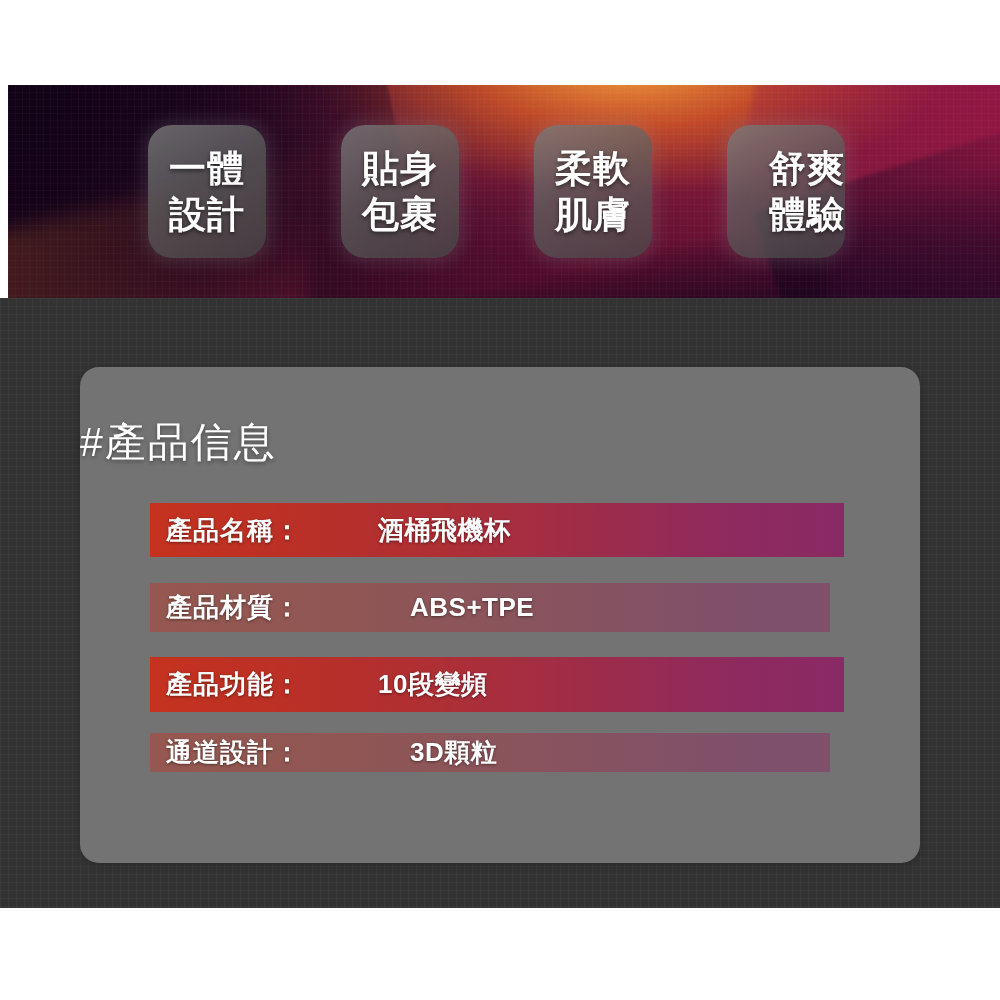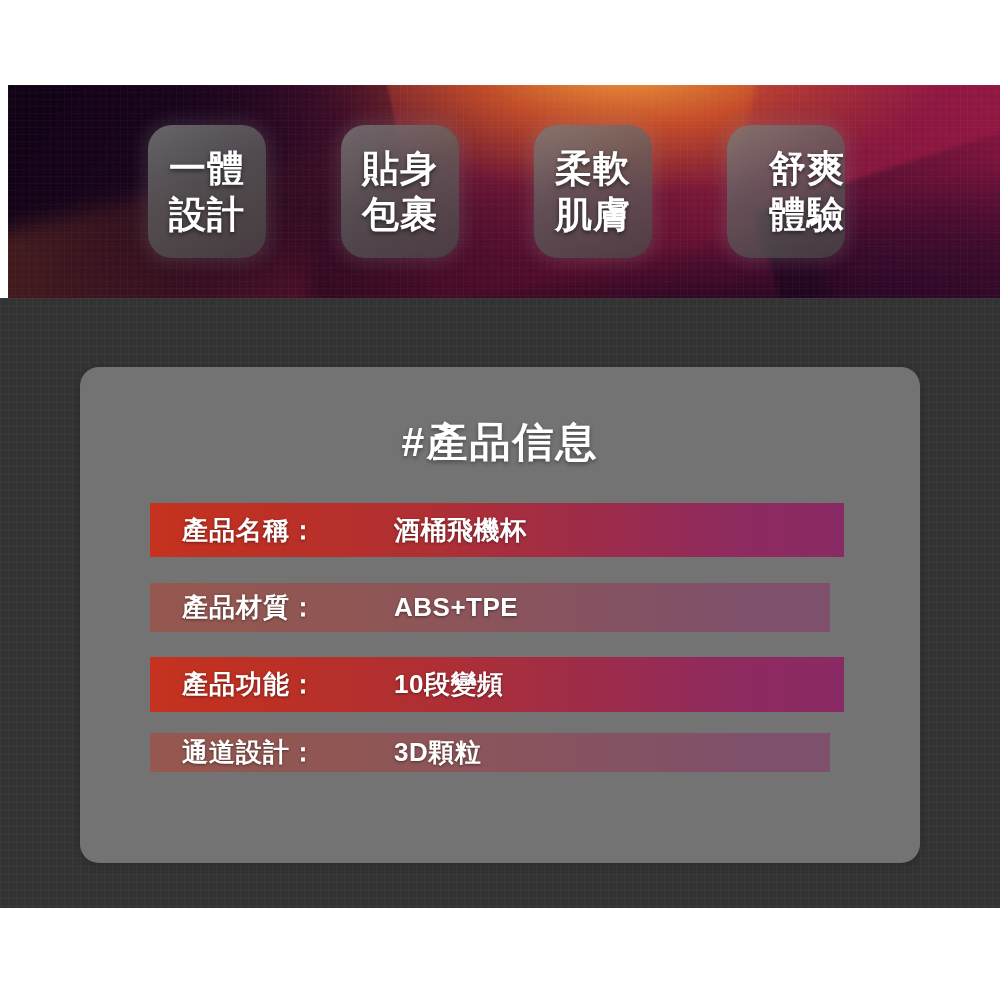--- a/index.html
+++ b/index.html
@@ -97,53 +97,52 @@
 
   
   .card{
     position:absolute;left:80px;top:367px;width:840px;height:496px;
     background:#737373;
     border-radius:19px;
     box-shadow:0 2px 10px rgba(0,0,0,0.22);
   }
   .card-title{
     position:absolute;left:0;right:0;top:48px;
-    text-align:center;
     color:#ffffff;
     font-size:41px;
-    font-weight:700;
+    font-weight:400;
     letter-spacing:2px;
     text-shadow:0 2px 4px rgba(0,0,0,0.40);
   }
 
   .rows{position:absolute;left:70px;top:136px;width:694px;}
   .row{
     position:relative;
     display:flex;align-items:center;
     box-sizing:border-box;
-    padding-left:32px;
+    padding-left:16px;
   }
   .row-0{height:54px;margin-bottom:26px;}
   .row-1{height:49px;margin-bottom:25px;}
   .row-2{height:55px;margin-bottom:21px;}
   .row-3{height:39px;}
 
   .row.vivid{
     background:linear-gradient(90deg,#c5321f 0%,#bd3024 16%,#ae2f35 42%,#9c2c4c 66%,#8d2a60 86%,#8a2a64 100%);
   }
   .row.muted{
     background:linear-gradient(90deg,
       rgba(197,50,31,0.42) 0%,
       rgba(189,48,36,0.42) 16%,
       rgba(174,47,53,0.44) 42%,
       rgba(156,44,76,0.46) 66%,
       rgba(141,42,96,0.48) 86%,
       rgba(138,42,100,0.48) 100%);
   }
-  .row-1, .row-3{width:680px;}
+  .row-1, .row-3{width:680px;gap:32px;}
 
   .row-label{
     color:#ffffff;
     font-size:26px;
     font-weight:700;
     letter-spacing:1px;
     text-shadow:0 1px 3px rgba(0,0,0,0.45);
     width:168px;
     flex:0 0 168px;
     white-space:nowrap;

